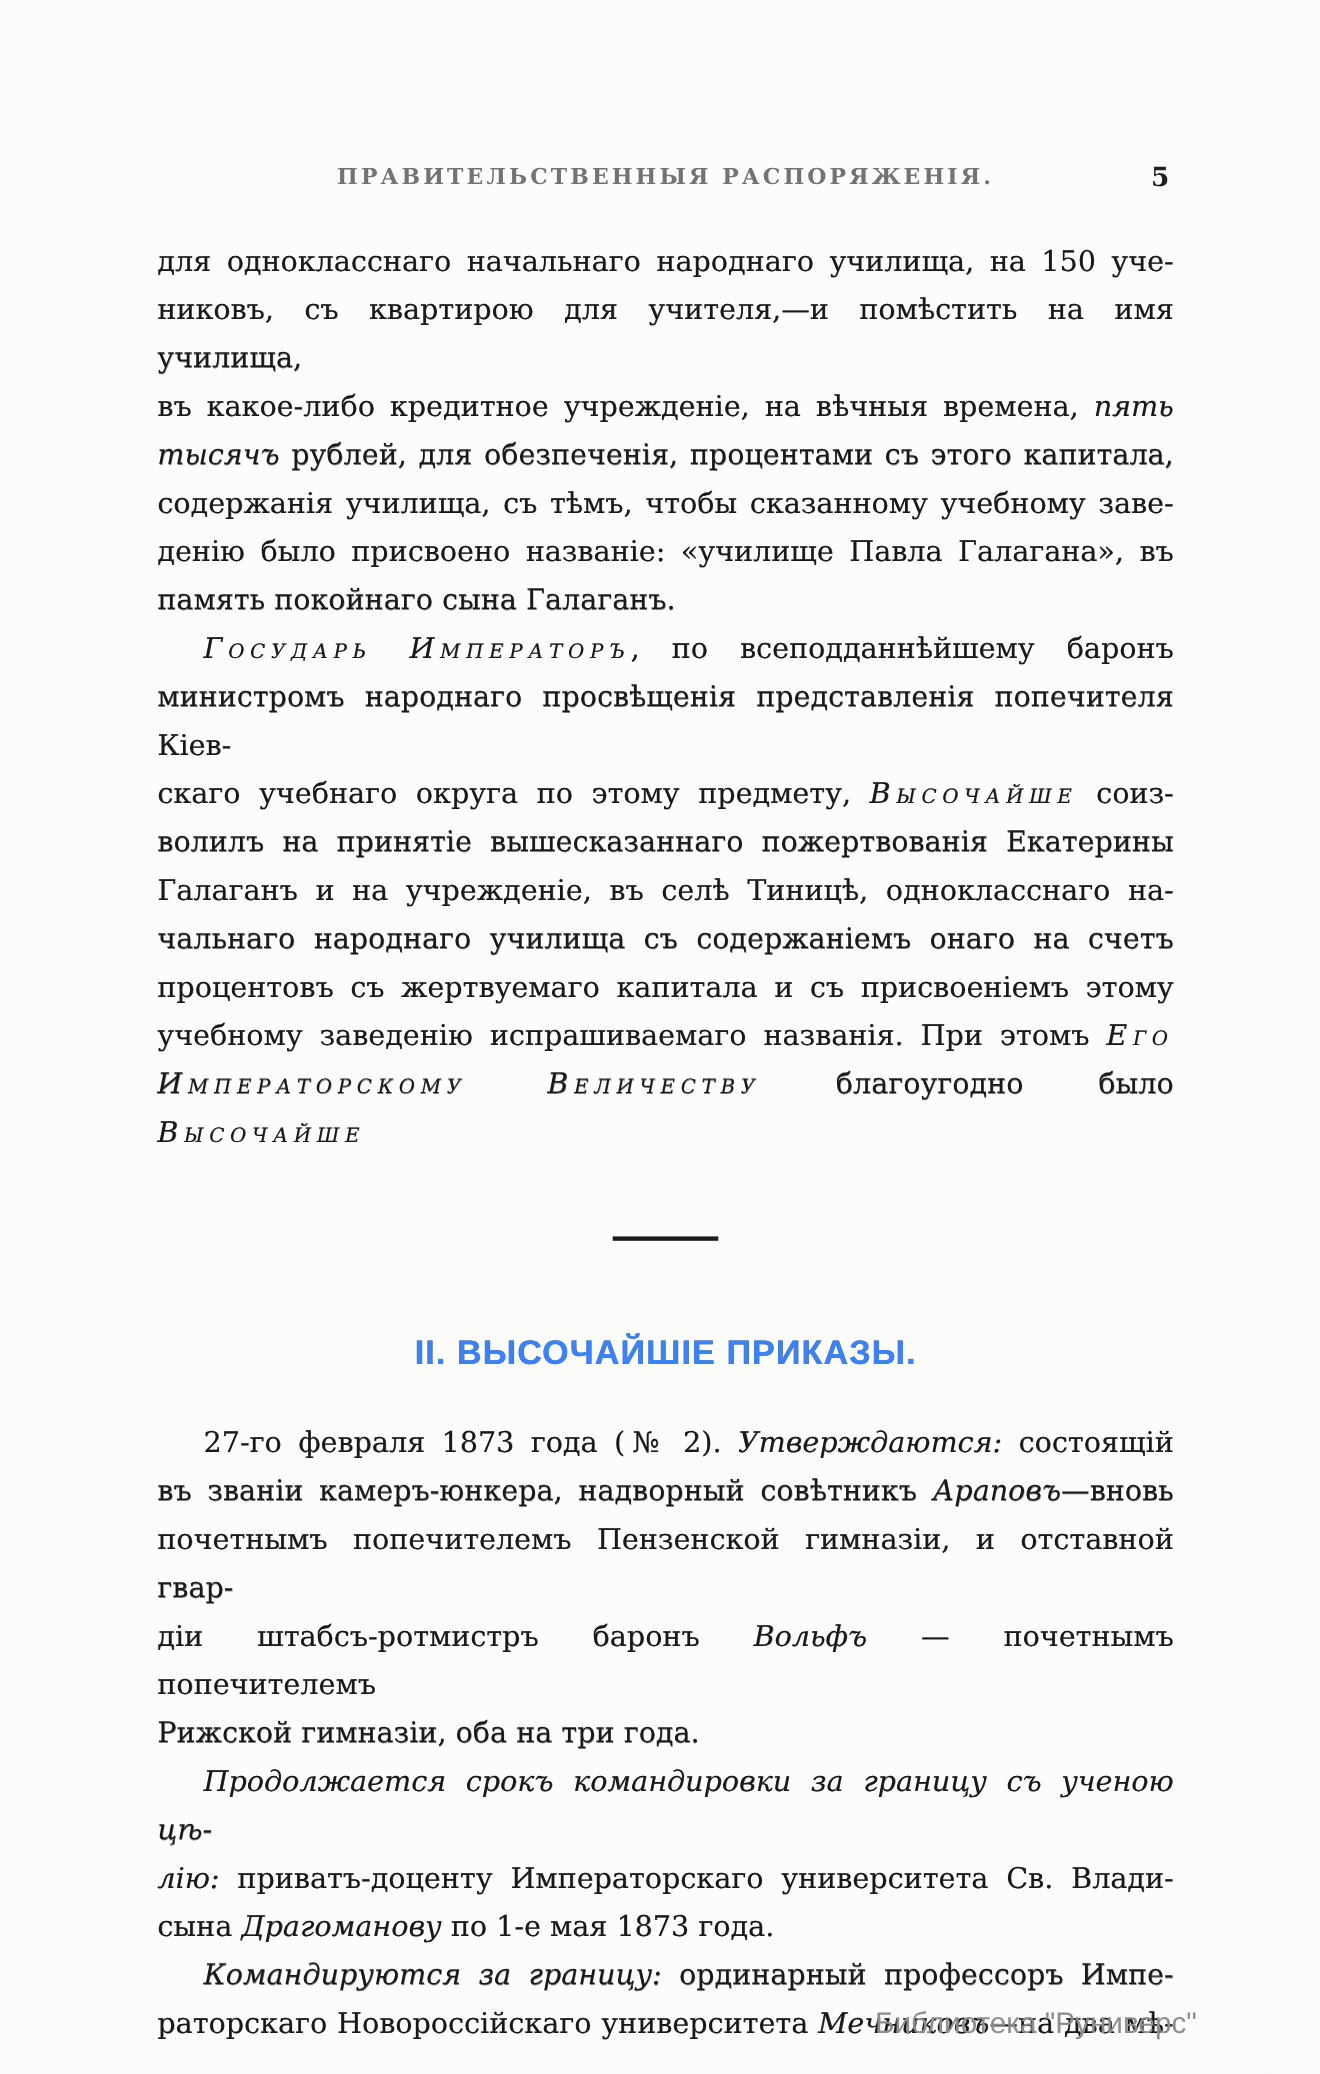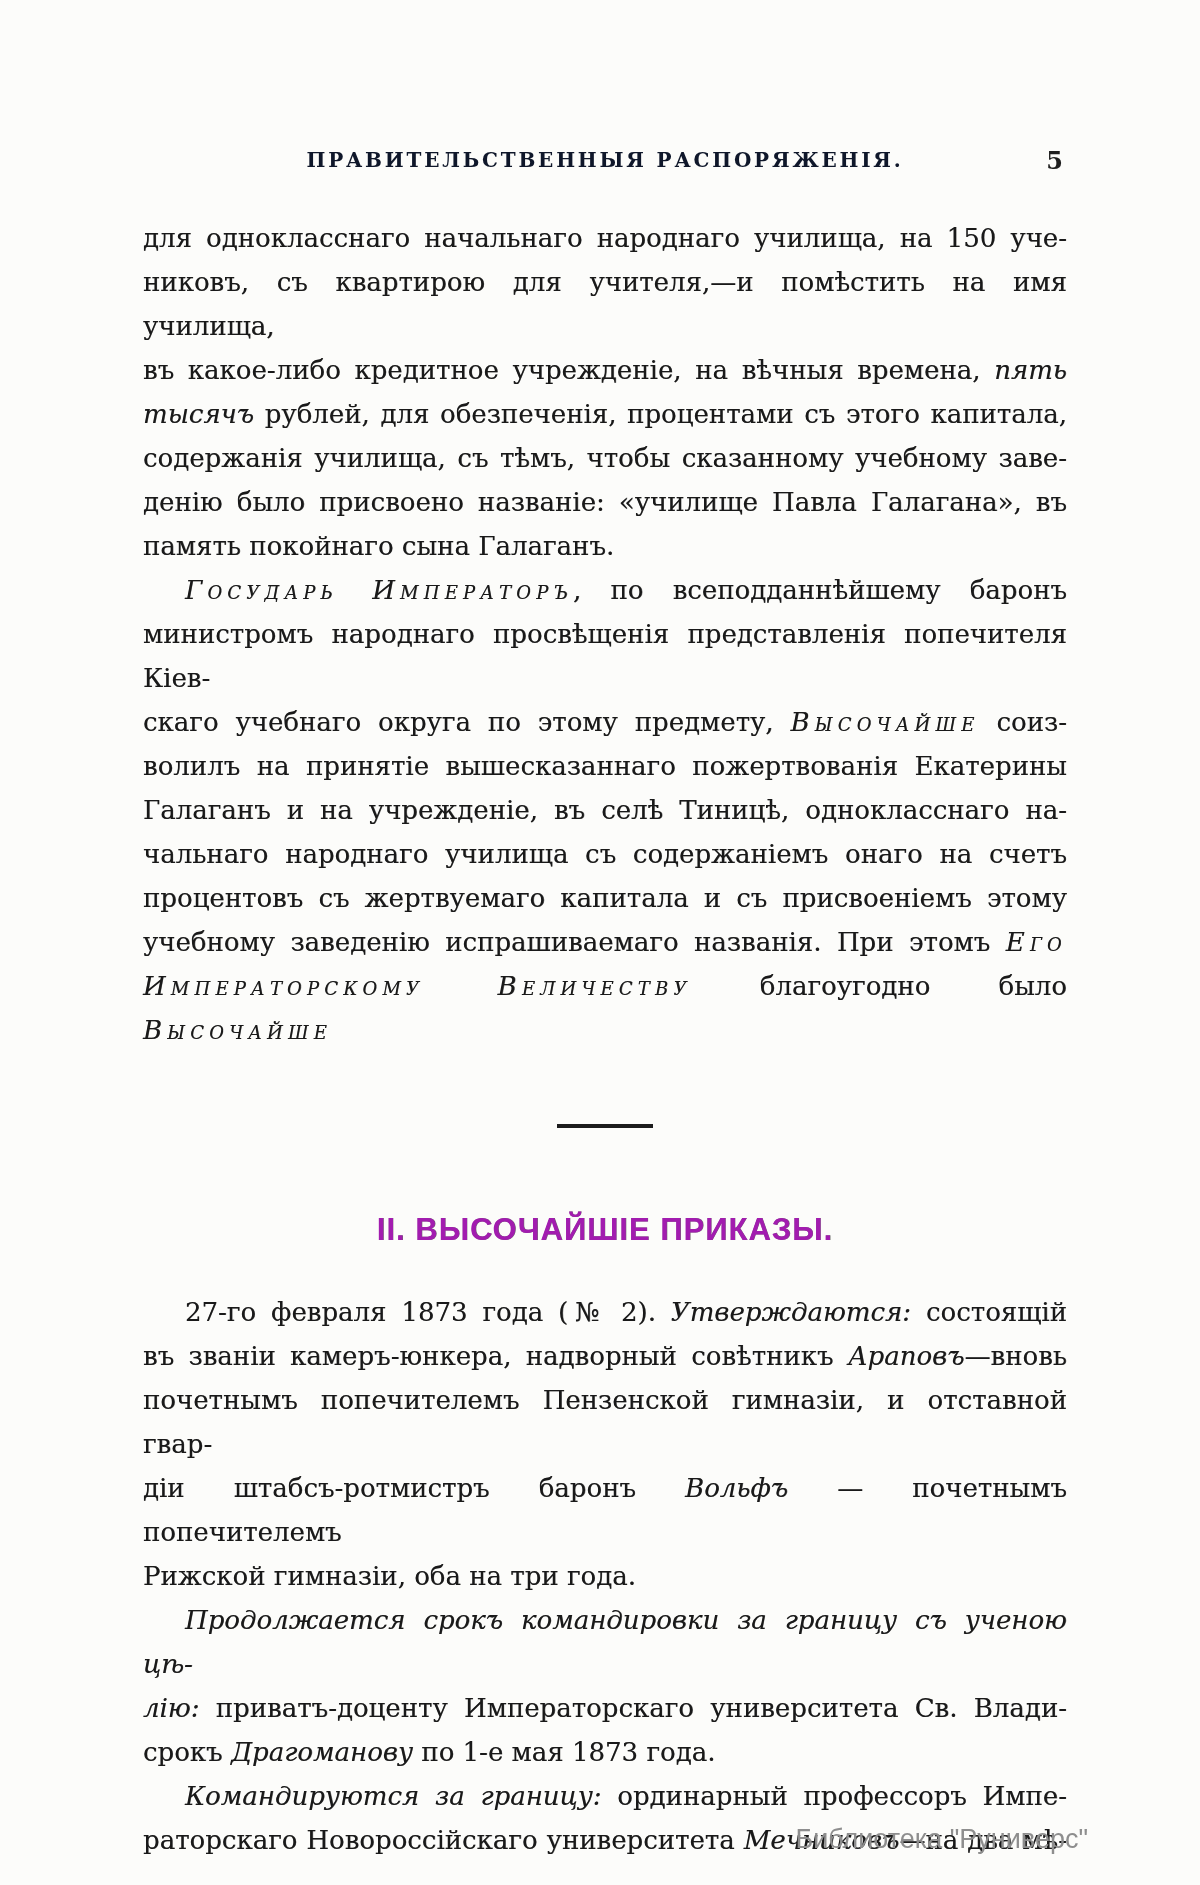--- a/index.html
+++ b/index.html
@@ -21,21 +21,21 @@
   .running-head{
     position:relative;
     height:28px;
     text-align:center;
   }
   .running-title{
     display:inline-block;
     font-size:20px;
     font-weight:700;
     letter-spacing:0.14em;
-    color:#0f172a;
+    color:#737373;
   }
   .page-number{
     position:absolute;
     right:4px;top:-2px;
     font-size:24px;
     font-weight:700;
     color:#1f1f1f;
   }
   
   .body-text{
@@ -69,21 +69,21 @@
     margin:72px auto 0 auto;
   }
   
   .section-heading{
     margin-top:80px;
     text-align:center;
     font-family:"Liberation Sans",sans-serif;
     font-weight:700;
     font-size:31px;
     letter-spacing:1px;
-    color:#a21caf;
+    color:#3b82f6;
     text-shadow:0.4px 0.4px 0 rgba(10,10,10,0.6);
   }
   .section-body{
     margin-top:38px;
   }
   
   .watermark{
     position:absolute;
     right:112px;bottom:30px;
     font-family:"Liberation Sans",sans-serif;
@@ -135,21 +135,21 @@
           <div class="paragraph">
             <div class="line just indent"><span>27-го февраля 1873 года (№ 2). </span><span class="italic">Утверждаются:</span><span> состоящій</span></div>
             <div class="line just"><span>въ званіи камеръ-юнкера, надворный совѣтникъ </span><span class="italic">Араповъ</span><span>—вновь</span></div>
             <div class="line just"><span>почетнымъ попечителемъ Пензенской гимназіи, и отставной гвар-</span></div>
             <div class="line just"><span>діи штабсъ-ротмистръ баронъ </span><span class="italic">Вольфъ</span><span> — почетнымъ попечителемъ</span></div>
             <div class="line"><span>Рижской гимназіи, оба на три года.</span></div>
           </div>
           <div class="paragraph">
             <div class="line just indent"><span class="italic">Продолжается срокъ командировки за границу съ ученою цѣ-</span></div>
             <div class="line just"><span class="italic">лію:</span><span> приватъ-доценту Императорскаго университета Св. Влади-</span></div>
-            <div class="line"><span>срокъ </span><span class="italic">Драгоманову</span><span> по 1-е мая 1873 года.</span></div>
+            <div class="line"><span>сына </span><span class="italic">Драгоманову</span><span> по 1-е мая 1873 года.</span></div>
           </div>
           <div class="paragraph">
             <div class="line just indent"><span class="italic">Командируются за границу:</span><span> ординарный профессоръ Импе-</span></div>
             <div class="line just"><span>раторскаго Новороссійскаго университета </span><span class="italic">Мечниковъ</span><span>—на два мѣ-</span></div>
           </div>
         </div>
     </div>
   </div>
 
   <div class="watermark">Библиотека "Руниверс"</div>

